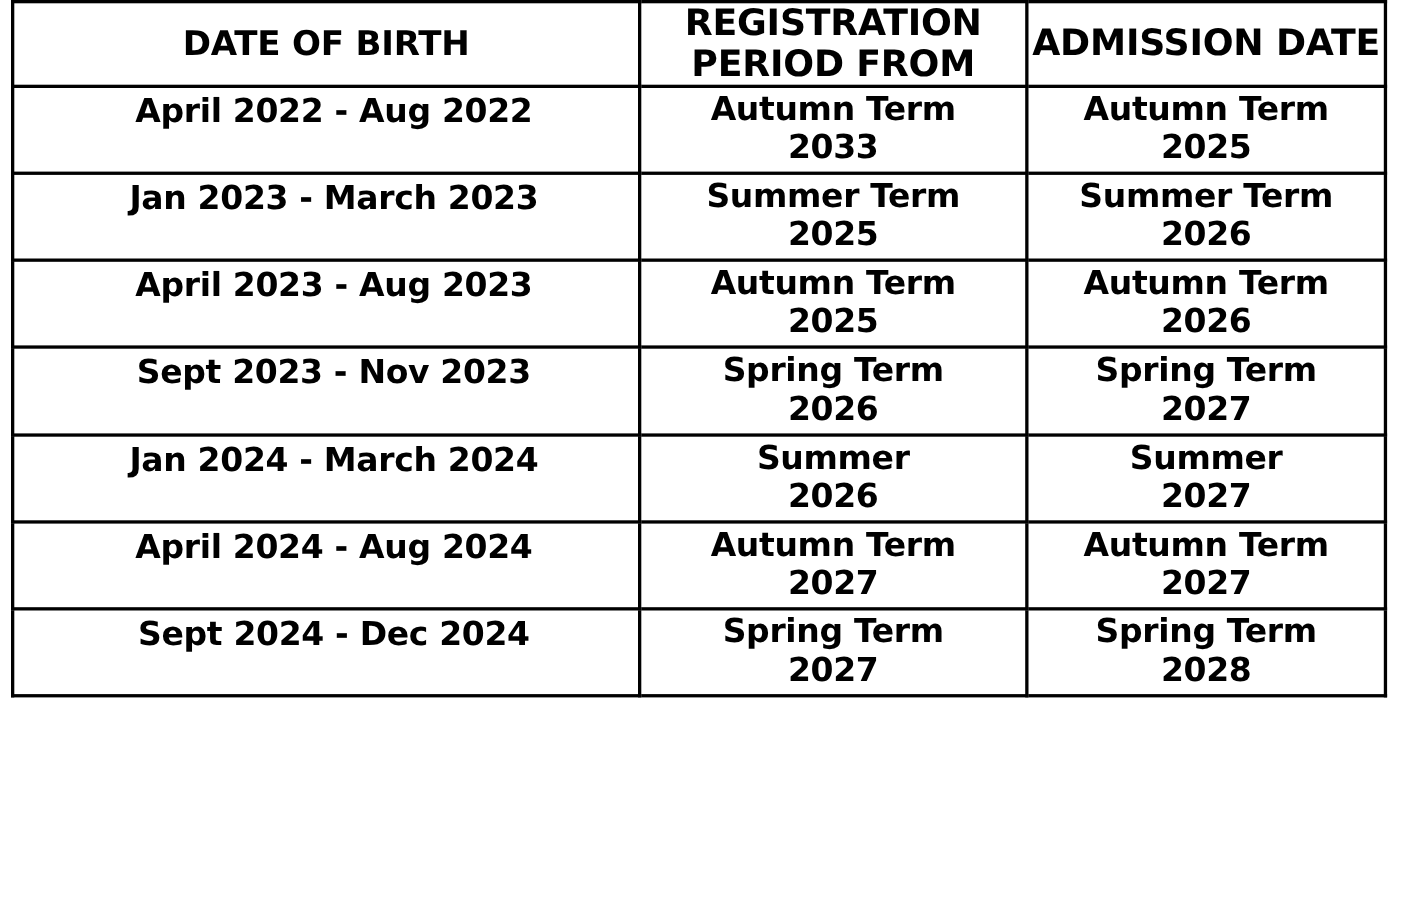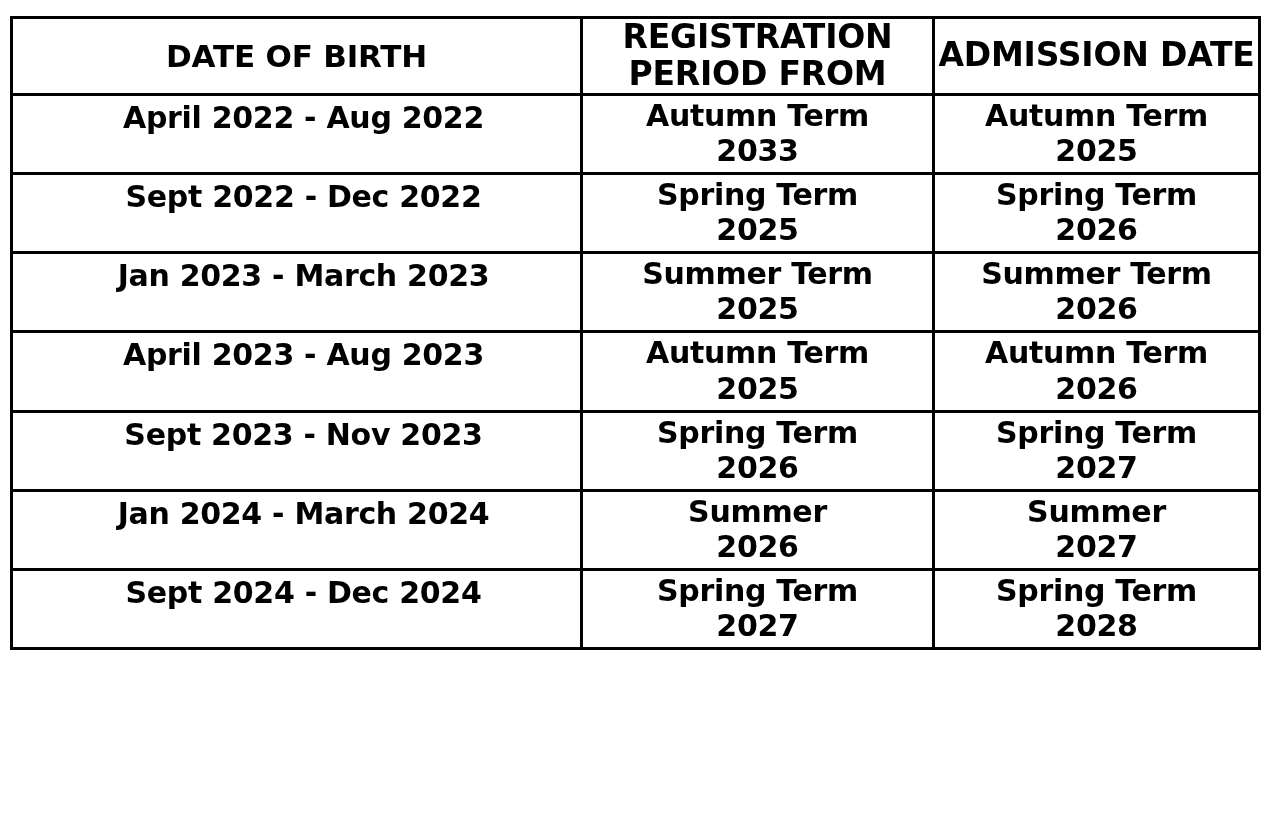--- a/index.html
+++ b/index.html
@@ -11,21 +11,21 @@
     width: 1276px;
     height: 832px;
     font-family: "DejaVu Sans", sans-serif;
     color: #000000;
     overflow: hidden;
   }
   .sheet {
     width: 1276px;
     height: 832px;
     box-sizing: border-box;
-    padding: 16px 10px 0 10px;
+    padding: 0 10px 0 10px;
   }
   table.admissions {
     width: 1248px;
     border-collapse: collapse;
     table-layout: fixed;
     border: 3px solid #000000;
   }
   table.admissions col.c-dob { width: 570px; }
   table.admissions col.c-reg { width: 352px; }
   table.admissions col.c-adm { width: 326px; }
@@ -95,31 +95,20 @@
         <td class="term">
           <span class="term-line">Autumn Term</span>
           <span class="term-line">2033</span>
         </td>
         <td class="term">
           <span class="term-line">Autumn Term</span>
           <span class="term-line">2025</span>
         </td>
       </tr>
       <tr class="two-line">
-        <td class="dob">Sept 2022 - Dec 2022</td>
-        <td class="term">
-          <span class="term-line">Spring Term</span>
-          <span class="term-line">2025</span>
-        </td>
-        <td class="term">
-          <span class="term-line">Spring Term</span>
-          <span class="term-line">2026</span>
-        </td>
-      </tr>
-      <tr class="two-line">
         <td class="dob">Jan 2023 - March 2023</td>
         <td class="term">
           <span class="term-line">Summer Term</span>
           <span class="term-line">2025</span>
         </td>
         <td class="term">
           <span class="term-line">Summer Term</span>
           <span class="term-line">2026</span>
         </td>
       </tr>
@@ -150,20 +139,31 @@
         <td class="term">
           <span class="term-line">Summer</span>
           <span class="term-line">2026</span>
         </td>
         <td class="term">
           <span class="term-line">Summer</span>
           <span class="term-line">2027</span>
         </td>
       </tr>
       <tr class="two-line">
+        <td class="dob">April 2024 - Aug 2024</td>
+        <td class="term">
+          <span class="term-line">Autumn Term</span>
+          <span class="term-line">2027</span>
+        </td>
+        <td class="term">
+          <span class="term-line">Autumn Term</span>
+          <span class="term-line">2027</span>
+        </td>
+      </tr>
+      <tr class="two-line">
         <td class="dob">Sept 2024 - Dec 2024</td>
         <td class="term">
           <span class="term-line">Spring Term</span>
           <span class="term-line">2027</span>
         </td>
         <td class="term">
           <span class="term-line">Spring Term</span>
           <span class="term-line">2028</span>
         </td>
       </tr>

